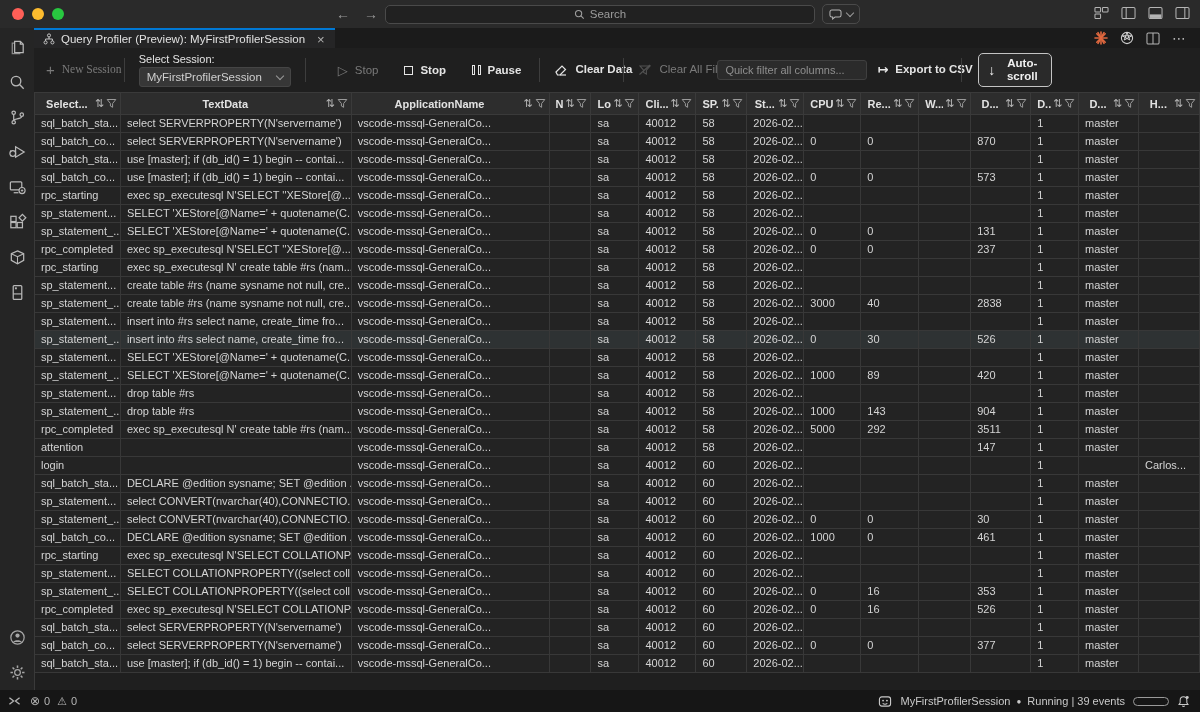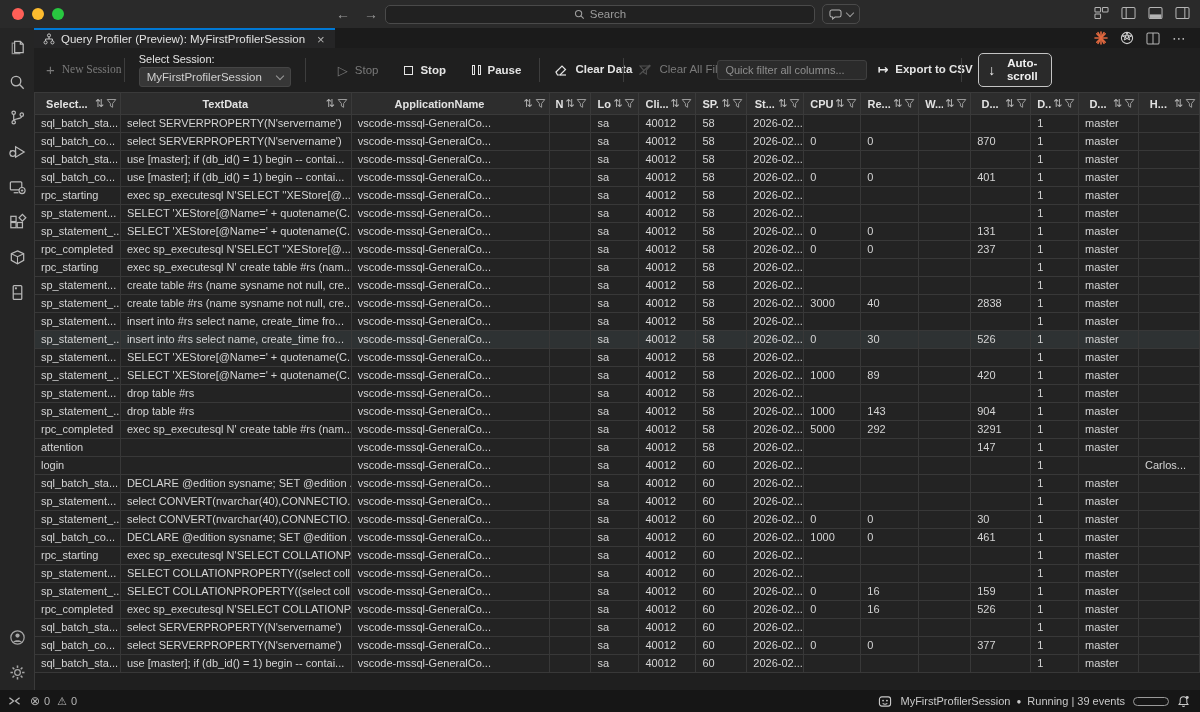--- a/index.html
+++ b/index.html
@@ -477,21 +477,21 @@
               <div class="td" style="width: 231px;">use [master]; if (db_id() = 1) begin -- contai...</div>
               <div class="td" style="width: 198px;">vscode-mssql-GeneralCo...</div>
               <div class="td" style="width: 42px;"></div>
               <div class="td" style="width: 48px;">sa</div>
               <div class="td" style="width: 57px;">40012</div>
               <div class="td" style="width: 51px;">58</div>
               <div class="td" style="width: 57px;">2026-02...</div>
               <div class="td" style="width: 57px;">0</div>
               <div class="td" style="width: 58px;">0</div>
               <div class="td" style="width: 52px;"></div>
-              <div class="td" style="width: 60px;">401</div>
+              <div class="td" style="width: 60px;">573</div>
               <div class="td" style="width: 48px;">1</div>
               <div class="td" style="width: 60px;">master</div>
               <div class="td" style="width: 61px;"></div>
             </div>
             <div class="tr">
               <div class="td" style="width: 86px;">rpc_starting</div>
               <div class="td" style="width: 231px;">exec sp_executesql N'SELECT ''XEStore[@...</div>
               <div class="td" style="width: 198px;">vscode-mssql-GeneralCo...</div>
               <div class="td" style="width: 42px;"></div>
               <div class="td" style="width: 48px;">sa</div>
@@ -715,21 +715,21 @@
               <div class="td" style="width: 231px;">exec sp_executesql N' create table #rs (nam...</div>
               <div class="td" style="width: 198px;">vscode-mssql-GeneralCo...</div>
               <div class="td" style="width: 42px;"></div>
               <div class="td" style="width: 48px;">sa</div>
               <div class="td" style="width: 57px;">40012</div>
               <div class="td" style="width: 51px;">58</div>
               <div class="td" style="width: 57px;">2026-02...</div>
               <div class="td" style="width: 57px;">5000</div>
               <div class="td" style="width: 58px;">292</div>
               <div class="td" style="width: 52px;"></div>
-              <div class="td" style="width: 60px;">3291</div>
+              <div class="td" style="width: 60px;">3511</div>
               <div class="td" style="width: 48px;">1</div>
               <div class="td" style="width: 60px;">master</div>
               <div class="td" style="width: 61px;"></div>
             </div>
             <div class="tr">
               <div class="td" style="width: 86px;">attention</div>
               <div class="td" style="width: 231px;"></div>
               <div class="td" style="width: 198px;">vscode-mssql-GeneralCo...</div>
               <div class="td" style="width: 42px;"></div>
               <div class="td" style="width: 48px;">sa</div>
@@ -868,21 +868,21 @@
               <div class="td" style="width: 231px;">SELECT COLLATIONPROPERTY((select coll...</div>
               <div class="td" style="width: 198px;">vscode-mssql-GeneralCo...</div>
               <div class="td" style="width: 42px;"></div>
               <div class="td" style="width: 48px;">sa</div>
               <div class="td" style="width: 57px;">40012</div>
               <div class="td" style="width: 51px;">60</div>
               <div class="td" style="width: 57px;">2026-02...</div>
               <div class="td" style="width: 57px;">0</div>
               <div class="td" style="width: 58px;">16</div>
               <div class="td" style="width: 52px;"></div>
-              <div class="td" style="width: 60px;">159</div>
+              <div class="td" style="width: 60px;">353</div>
               <div class="td" style="width: 48px;">1</div>
               <div class="td" style="width: 60px;">master</div>
               <div class="td" style="width: 61px;"></div>
             </div>
             <div class="tr">
               <div class="td" style="width: 86px;">rpc_completed</div>
               <div class="td" style="width: 231px;">exec sp_executesql N'SELECT COLLATIONP...</div>
               <div class="td" style="width: 198px;">vscode-mssql-GeneralCo...</div>
               <div class="td" style="width: 42px;"></div>
               <div class="td" style="width: 48px;">sa</div>

